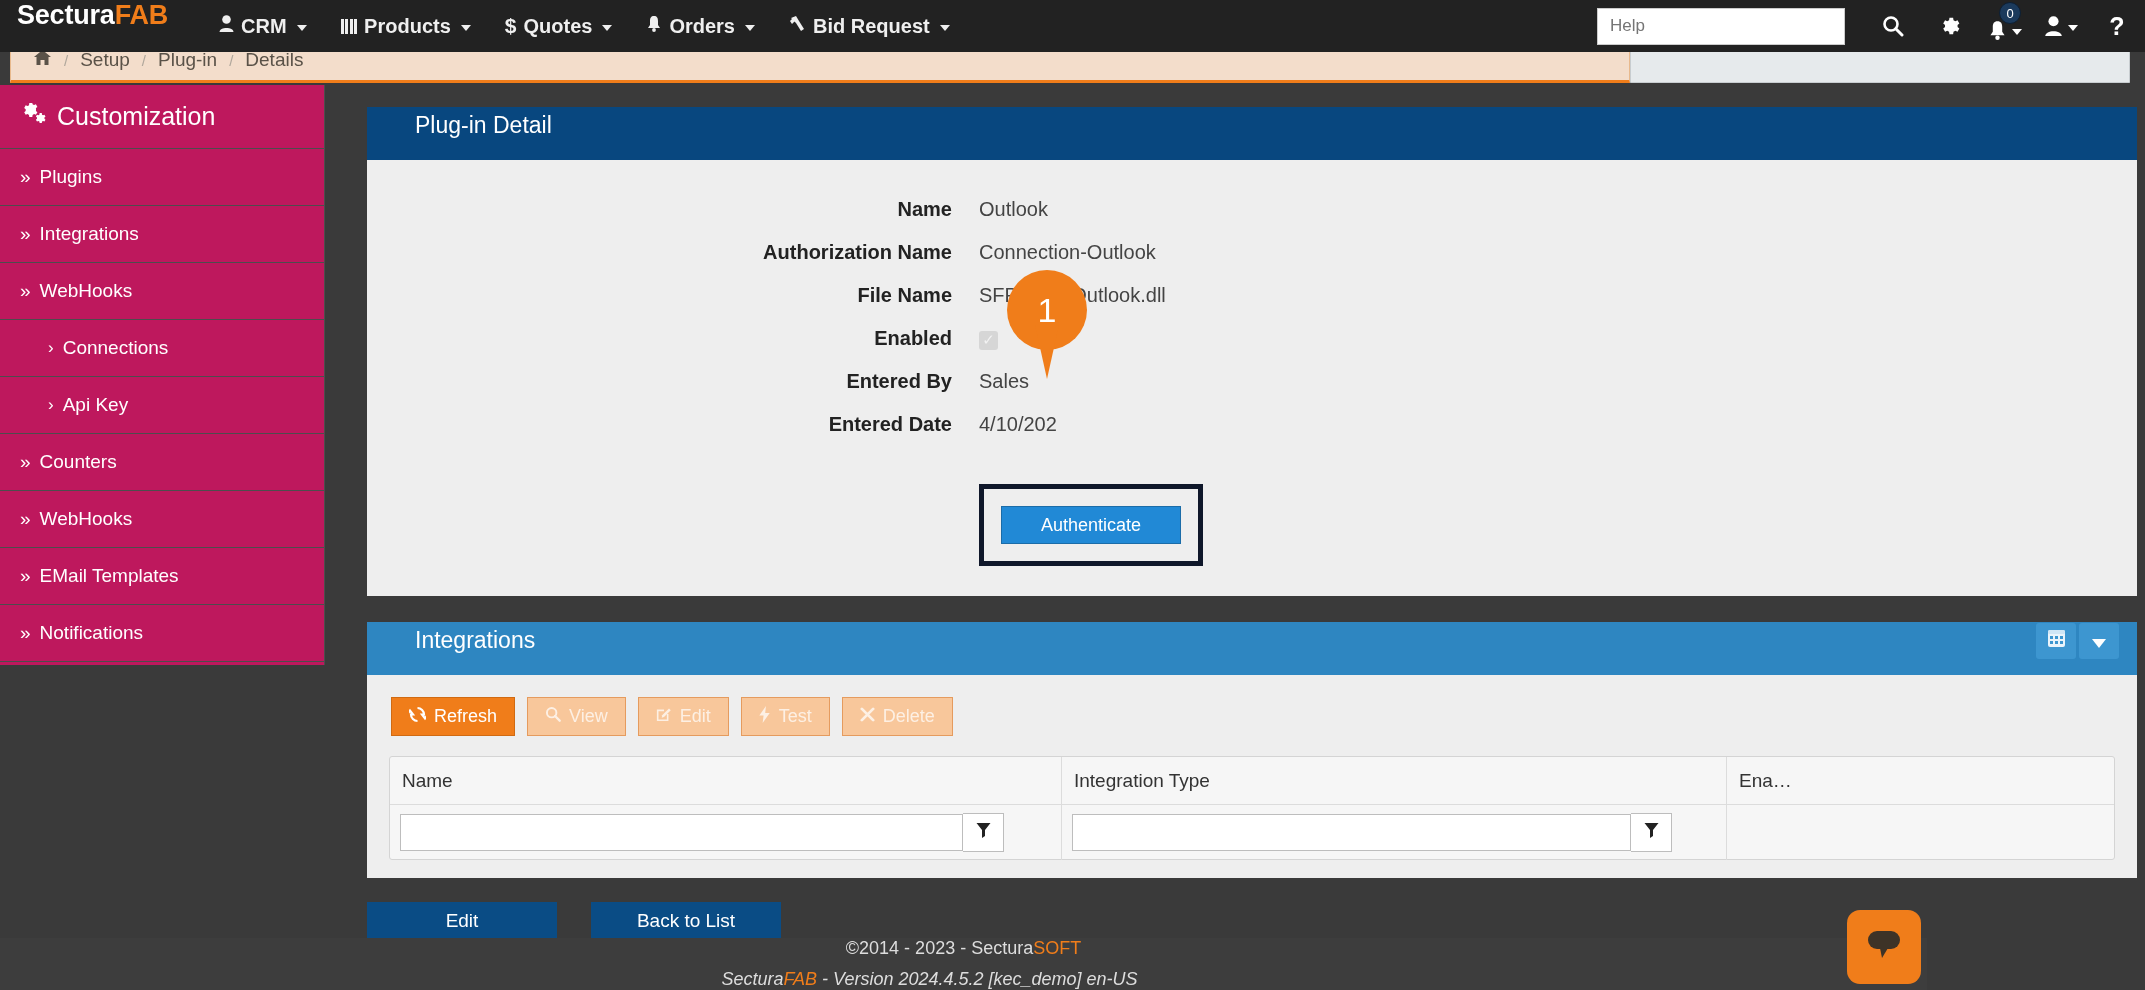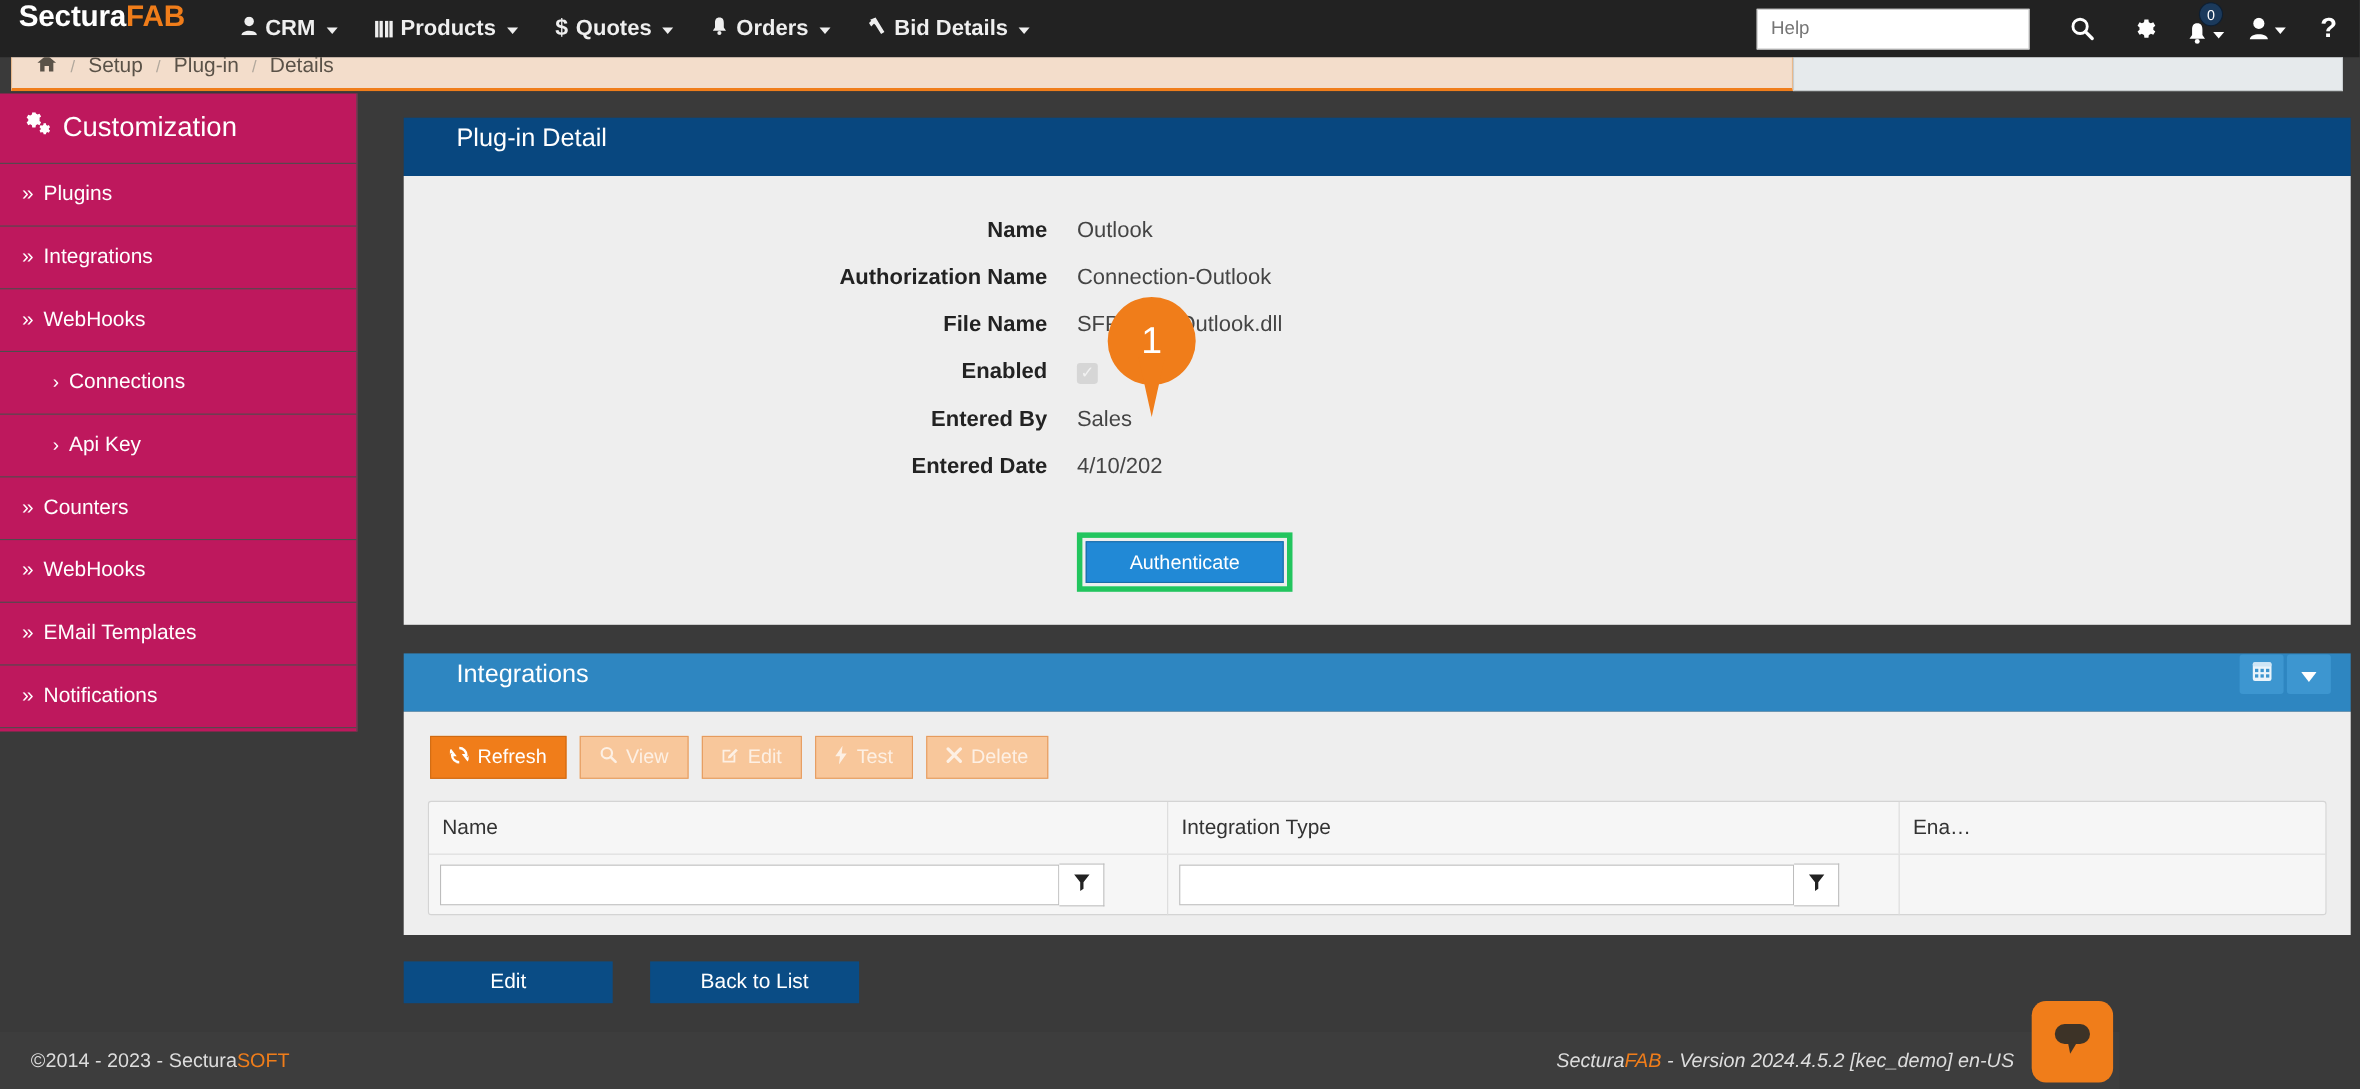--- a/index.html
+++ b/index.html
@@ -121,21 +121,21 @@
   }
   .fvalue { font-size: 20px; color: #444; }
   .chk {
     width: 19px; height: 19px; border-radius: 3px; background: #d6d6d6;
     display: inline-flex; align-items: center; justify-content: center;
     color: #f2f2f2; font-size: 15px;
   }
   .auth-wrap {
     display: flex; justify-content: flex-start; padding: 20px 0 30px 612px;
   }
-  .auth-hl { border: 5px solid #22c55e; padding: 3px; display: inline-block; }
+  .auth-hl { border: 5px solid #0f172a; padding: 17px; display: inline-block; }
   .auth-btn {
     width: 180px; height: 38px; background: #2189d6; color: #fff;
     border: 1px solid #1b6ca8; font-size: 18px;
     display: flex; align-items: center; justify-content: center; cursor: pointer;
   }
 
   
   .pin {
     position: absolute; left: 1007px; top: 270px; width: 80px; height: 110px;
     z-index: 40; pointer-events: none;
@@ -191,21 +191,21 @@
   .bbtn {
     width: 190px; height: 38px; background: #0a4c85; color: #fff;
     font-size: 19px; display: flex; align-items: center; justify-content: center;
     cursor: pointer;
   }
 
   
   .footer {
     position: absolute; bottom: 0; left: 0; width: 1927px; height: 52px;
     background: #3d3d3d; display: flex; align-items: center;
-    justify-content: space-between; padding: 0 28px; color: #ddd; font-size: 18px;
+    justify-content: space-between; padding: 0 28px; color: #ddd; font-size: 18px; flex-direction: column;
   }
   .footer .fab { color: #f07d1a; }
   .chatw {
     position: absolute; right: 6px; bottom: 6px; width: 74px; height: 74px;
     background: #f07d1a; border-radius: 13px;
     display: flex; align-items: center; justify-content: center; cursor: pointer;
   }
 </style>
 </head>
 <body>
@@ -254,21 +254,21 @@
     <span class="caret"></span>
   </div>
 
   <div class="navitem">
     <span class="navicon">
       <svg width="17" height="17" viewBox="0 0 17 17">
           <path d="M2 3 L7 1 L10 6 L15 14 L12 16 L7 8 Z" fill="#efefef"></path>
           <path d="M1 6 L5 2 L7 5 L3 9 Z" fill="#efefef"></path>
         </svg>
     </span>
-    <span>Bid Details</span>
+    <span>Bid Request</span>
     <span class="caret"></span>
   </div>
 
   <div class="nav-right">
     <input class="helpbox" placeholder="Help" style="">
     <div class="icon-btn">
       <span>
         <svg width="22" height="22" viewBox="0 0 22 22">
             <circle cx="9" cy="9" r="6.5" fill="none" stroke="#fff" stroke-width="2.6"></circle>
             <line x1="13.8" y1="13.8" x2="20" y2="20" stroke="#fff" stroke-width="3" stroke-linecap="round"></line>

